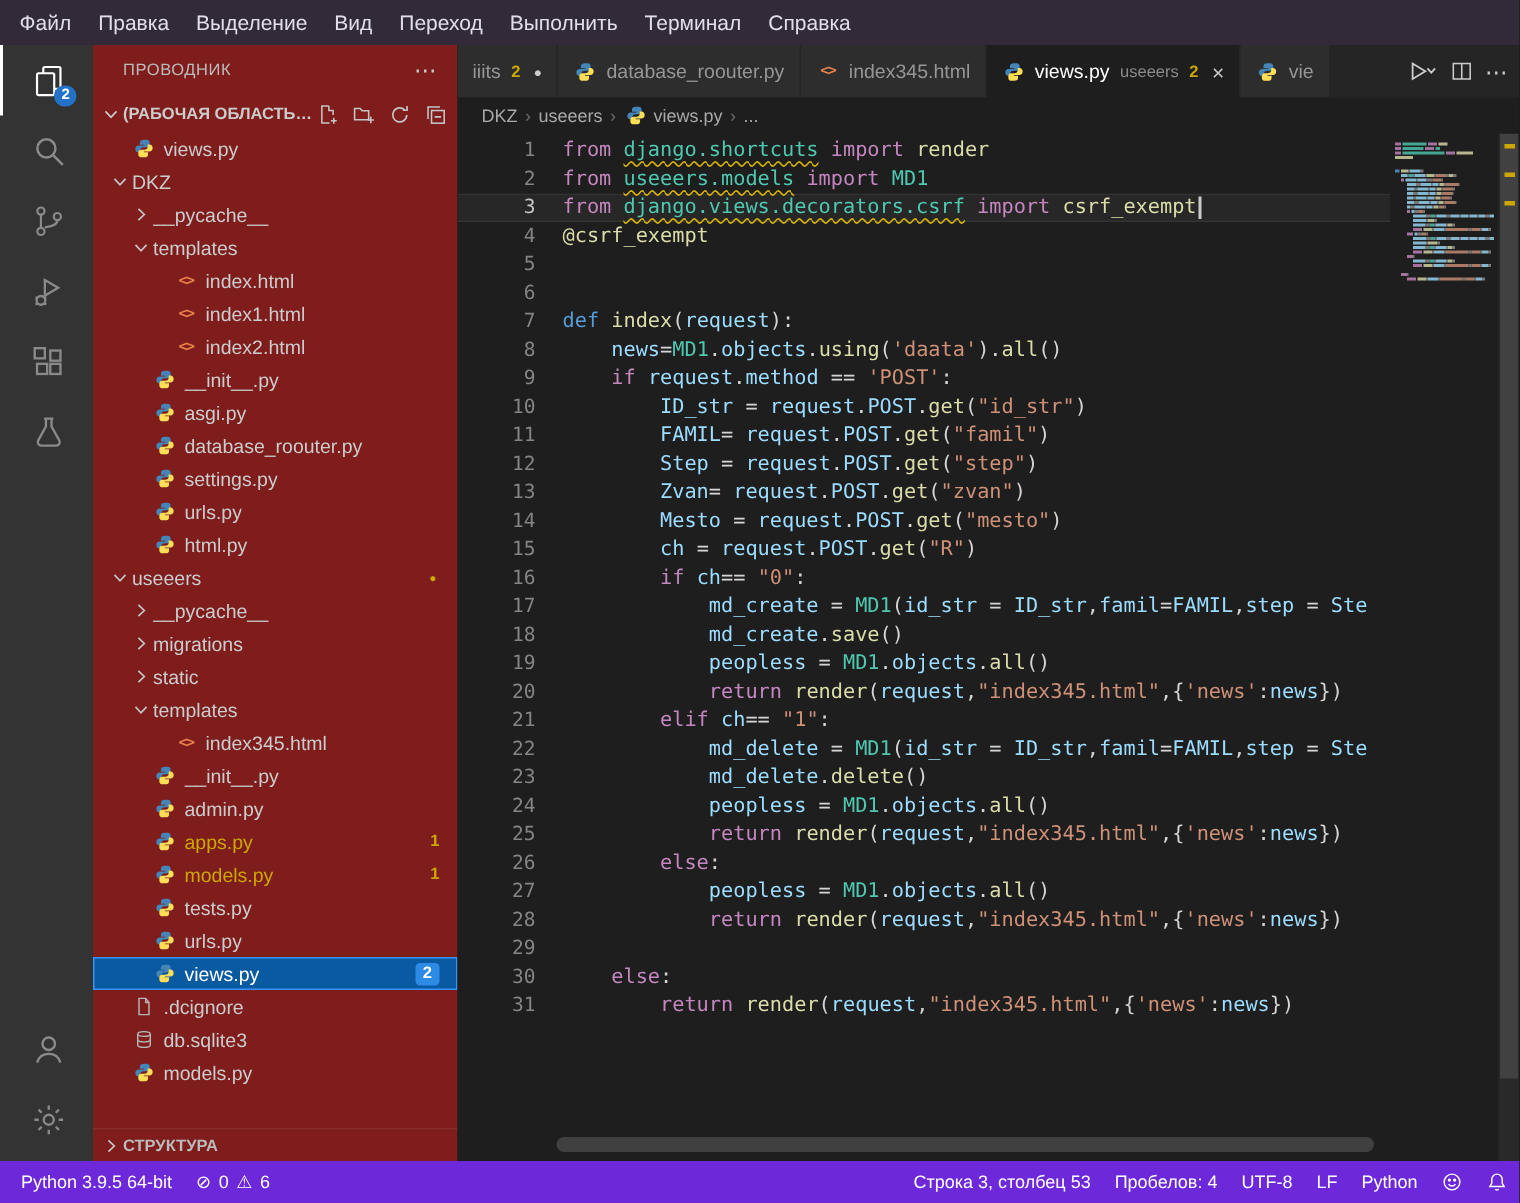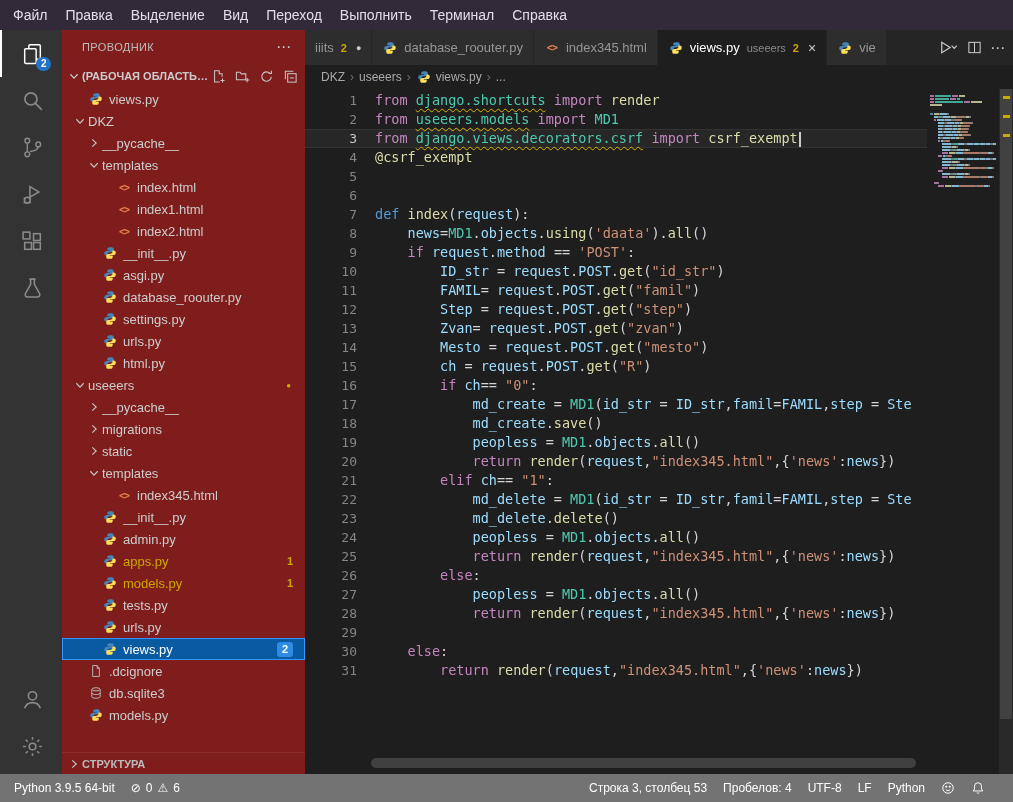--- a/index.html
+++ b/index.html
@@ -95,23 +95,23 @@
   .mm-k{background:#c586c0;}.mm-d{background:#569cd6;}.mm-c{background:#4ec9b0;}.mm-f{background:#dcdcaa;}
   .mm-s{background:#ce9178;}.mm-v{background:#9cdcfe;}.mm-p{background:#8f8f8f;}.mm-mw{background:#4ec9b0;}
 
   .vscroll{position:absolute;top:0;right:0;width:14px;bottom:0;background:rgba(121,121,121,.12);}
   .vthumb{position:absolute;top:0;left:1px;right:1px;height:92%;background:rgba(140,140,140,.25);}
   .ruler-mark{position:absolute;right:3px;width:7px;height:3px;background:#cca700;}
   .hscroll{position:absolute;left:66px;right:86px;bottom:6px;height:10px;}
   .hthumb{height:100%;width:98%;background:rgba(121,121,121,.38);border-radius:5px;cursor:pointer;}
 
   
-  .statusbar{height:28px;background:#737373;display:flex;align-items:center;color:#ffffff;font-size:12px;flex:0 0 auto;gap:20px;}
+  .statusbar{height:28px;background:#6d28d9;display:flex;align-items:center;color:#ffffff;font-size:12px;flex:0 0 auto;gap:20px;}
   .sb-left{display:flex;align-items:center;height:100%;padding-left:6px;}
-  .sb-right{margin-left:auto;display:flex;align-items:flex-start;height:100%;padding-right:20px;}
+  .sb-right{margin-left:auto;display:flex;align-items:flex-start;height:100%;padding-right:0;}
   .sb-item{padding:0 8px;display:flex;align-items:center;gap:5px;height:100%;cursor:pointer;white-space:nowrap;}
   .sb-glyph{font-size:12px;}
   .sb-item svg{width:14px;height:14px;}
 </style>
 </head>
 <body>
 
 <div class="window">
   <div class="menubar" id="menubar">
       <span class="menu-item">Файл</span>

